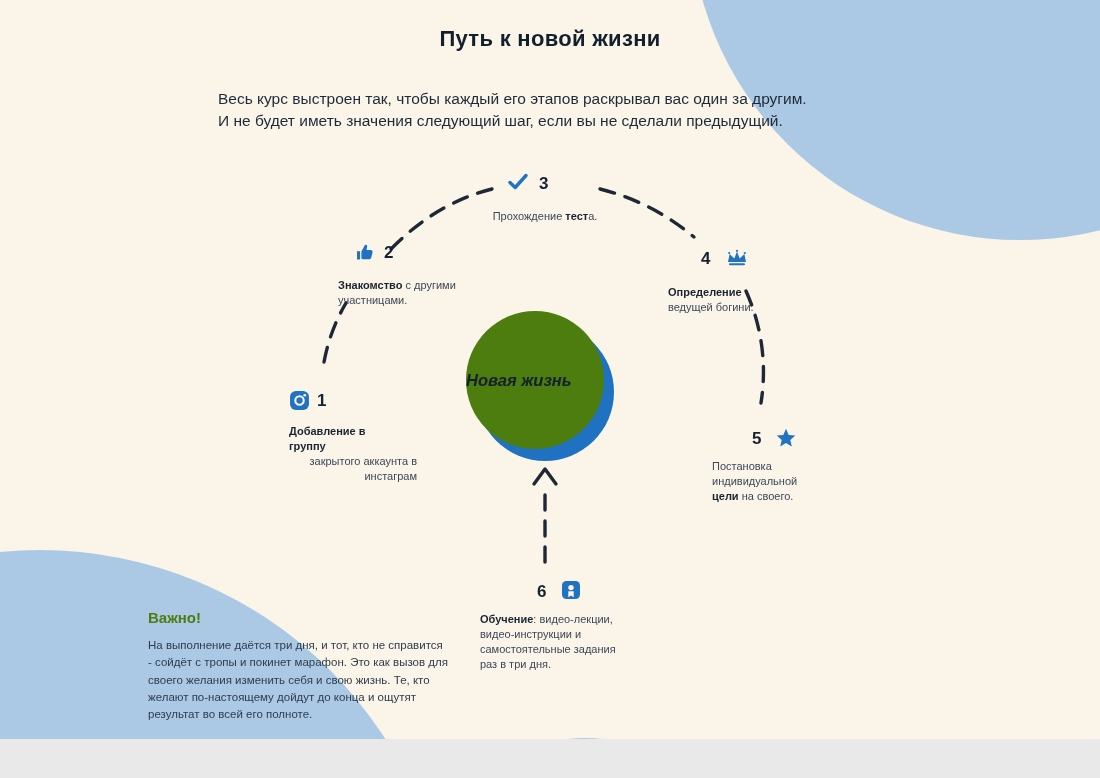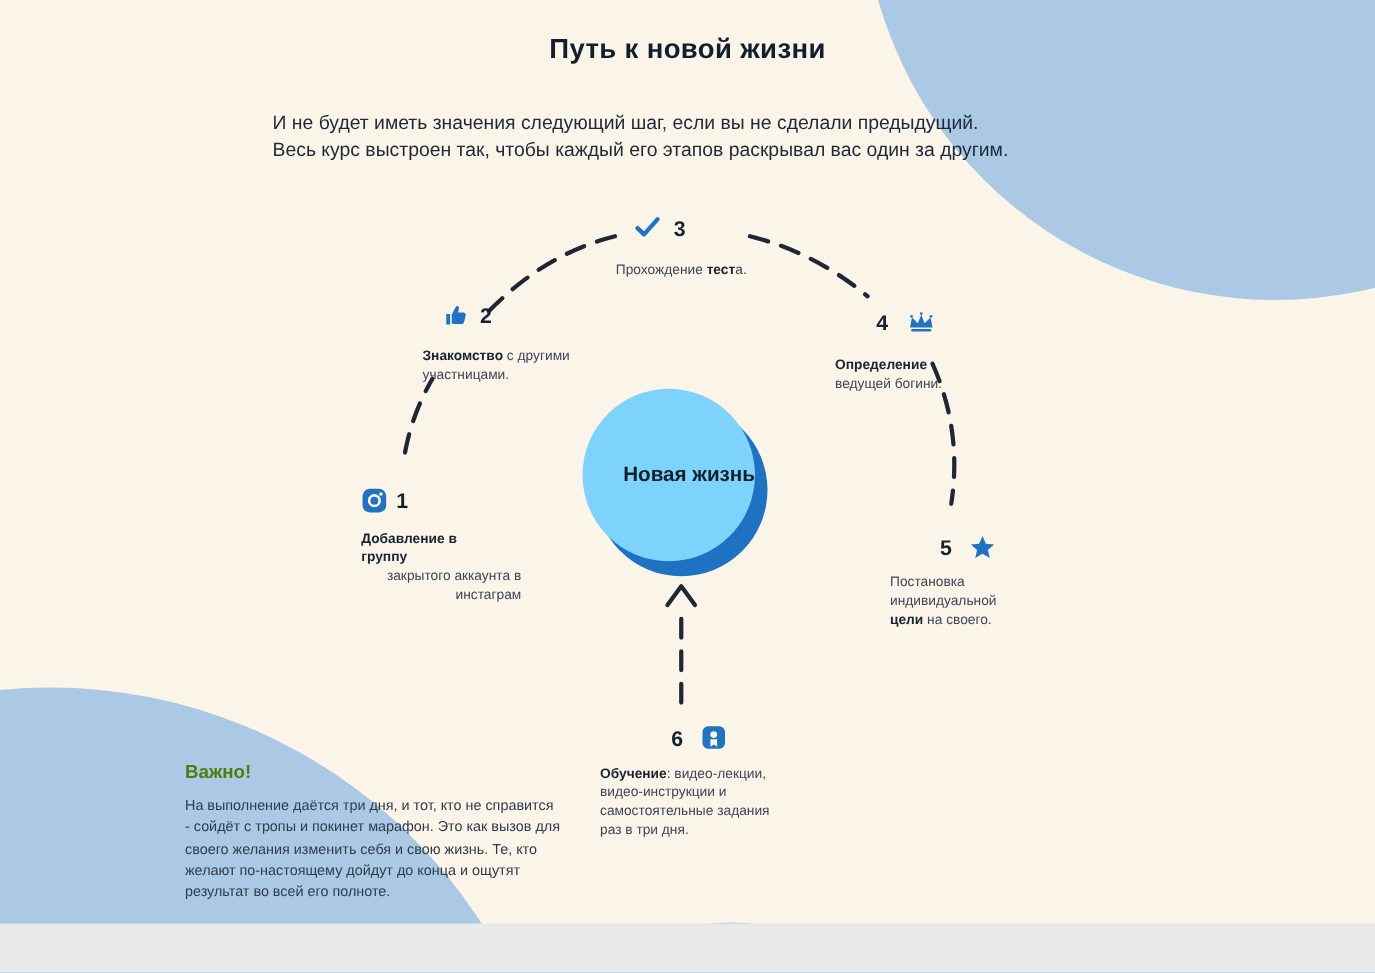--- a/index.html
+++ b/index.html
@@ -18,22 +18,22 @@
     text-align:center;font-size:22px;font-weight:700;color:#121f2d;letter-spacing:.3px;
   }
   .subtitle{position:absolute;left:218px;top:88px;font-size:15.5px;line-height:1.42;color:#1d2a38;}
 
   .arcs{position:absolute;left:0;top:0;pointer-events:none;}
   .dash{fill:none;stroke:#1e2734;stroke-width:3.4;stroke-linecap:round;stroke-dasharray:15 11;}
   .solid{fill:none;stroke:#1e2734;stroke-width:3.4;stroke-linecap:round;stroke-linejoin:round;}
 
   .circle-blue{position:absolute;left:476px;top:323px;width:138px;height:138px;border-radius:50%;background:#1f72c2;}
   .circle-yellow{
-    position:absolute;left:466px;top:311px;width:138px;height:138px;border-radius:50%;background:#7dd3fc;
-    display:flex;align-items:center;justify-content:flex-end;
+    position:absolute;left:466px;top:311px;width:138px;height:138px;border-radius:50%;background:#4d7c0f;
+    display:flex;align-items:center;justify-content:flex-start;font-style:italic;
   }
   .circle-yellow span{font-size:16.5px;font-weight:700;color:#13202e;}
 
   .icon{position:absolute;display:flex;}
   .num{position:absolute;font-weight:700;font-size:17px;color:#15222f;}
   .stext{position:absolute;font-size:11px;line-height:1.35;color:#3c4857;}
   .t-reg{color:#3c4857;text-align:right;}
   .t-bold{font-weight:700;color:#18242f;}
   .blk80{display:block;max-width:82px;}
   .blk128{display:block;max-width:128px;}
@@ -53,22 +53,22 @@
 
 <div class="canvas">
 
   <div class="blob blob-tr"></div>
   <div class="blob blob-bl"></div>
   <div class="blob blob-bc"></div>
 
   <h1 class="title">Путь к новой жизни</h1>
 
   <div class="subtitle">
+    <div>Весь курс выстроен так, чтобы каждый его этапов раскрывал вас один за другим.</div>
     <div>И не будет иметь значения следующий шаг, если вы не сделали предыдущий.</div>
-    <div>Весь курс выстроен так, чтобы каждый его этапов раскрывал вас один за другим.</div>
   </div>
 
   <svg class="arcs" width="1100" height="778" viewBox="0 0 1100 778">
     <path class="dash" d="M324 362 Q330 330 346 303"></path>
     <path class="dash" d="M391 249 Q436 203 492 189"></path>
     <path class="dash" d="M600 189 Q652 202 694 237"></path>
     <path class="dash" d="M746 291 Q770 345 761 403"></path>
     <path class="dash" d="M545 562 L545 486"></path>
     <path class="solid" d="M534 484 L545 469 L556 484"></path>
   </svg>

